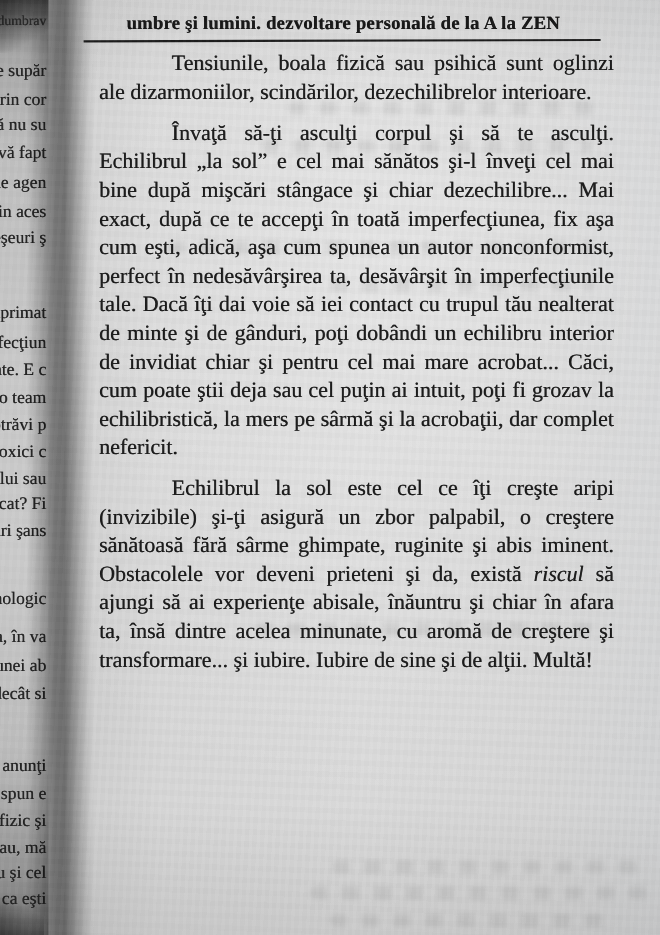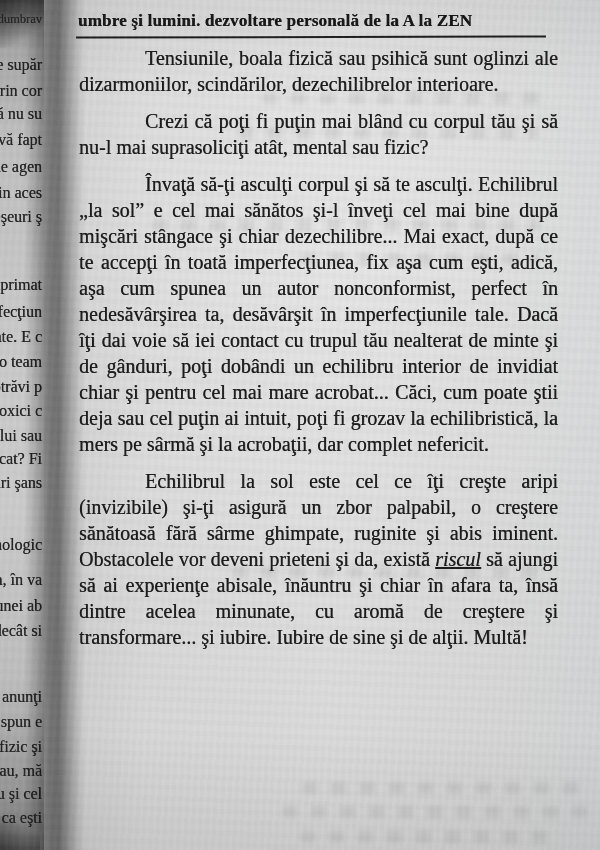--- a/index.html
+++ b/index.html
@@ -62,21 +62,21 @@
       rgba(0,0,0,0.40) 42%,
       rgba(0,0,0,0.44) 56%,
       rgba(0,0,0,0.20) 76%,
       rgba(0,0,0,0.06) 90%,
       rgba(0,0,0,0) 100%);
     pointer-events: none;
   }
   
   .running-header {
     position: absolute; left: 78px; top: 11px; width: 468px;
-    text-align: left;
+    text-align: center;
     font-weight: bold;
     font-size: 17px;
     letter-spacing: 0.2px;
     color: #171717;
     white-space: nowrap;
     text-shadow: 0.3px 0 0 rgba(10,10,10,0.8);
     filter: blur(0.2px);
   }
   .header-rule {
     position: absolute; left: 76px; top: 36px; width: 470px; height: 2px;
@@ -87,25 +87,25 @@
   .text-block {
     position: absolute; left: 78px; top: 45px; width: 480px;
     color: #1b1b1b;
     font-size: 20px;
     line-height: 26px;
     text-align: justify;
     text-shadow: 0.35px 0 0 rgba(15,15,15,0.75);
     filter: blur(0.2px);
   }
   .para {
-    margin: 0 0 11px 1px;
+    margin: 0 0 11px 12px;
     text-indent: 66px;
   }
   .para:last-child { margin-bottom: 0; }
-  .it { font-style: italic; text-decoration: underline; }
+  .it { font-style: italic; }
   
   .smudge {
     position: absolute; height: 12px; border-radius: 6px;
     background: repeating-linear-gradient(90deg,
       rgba(95,95,95,0.20) 0 15px,
       rgba(190,190,190,0.03) 15px 29px);
     filter: blur(2.6px);
     opacity: .55;
     pointer-events: none;
   }
@@ -158,19 +158,18 @@
   <div class="smudge" style="top:566px; left:232px; width:320px"></div>
   <div class="smudge" style="top:782px; left:302px; width:288px"></div>
   <div class="smudge" style="top:806px; left:282px; width:308px"></div>
   <div class="smudge" style="top:831px; left:300px; width:262px"></div>
 
   <div class="running-header">umbre şi lumini. dezvoltare personală de la A la ZEN</div>
   <div class="header-rule"></div>
 
   <div class="text-block">
     <p class="para">Tensiunile, boala fizică sau psihică sunt oglinzi ale dizarmoniilor, scindărilor, dezechilibrelor interioare.</p>
-    <p class="para">Crezi că poţi fi puţin mai blând cu corpul tău şi să nu-l mai suprasoliciţi atât, mental sau fizic?</p>
     <p class="para">Învaţă să-ţi asculţi corpul şi să te asculţi. Echilibrul „la sol” e cel mai sănătos şi-l înveţi cel mai bine după mişcări stângace şi chiar dezechilibre... Mai exact, după ce te accepţi în toată imperfecţiunea, fix aşa cum eşti, adică, aşa cum spunea un autor nonconformist, perfect în nedesăvârşirea ta, desăvârşit în imperfecţiunile tale. Dacă îţi dai voie să iei contact cu trupul tău nealterat de minte şi de gânduri, poţi dobândi un echilibru interior de invidiat chiar şi pentru cel mai mare acrobat... Căci, cum poate ştii deja sau cel puţin ai intuit, poţi fi grozav la echilibristică, la mers pe sârmă şi la acrobaţii, dar complet nefericit.</p>
     <p class="para"><span>Echilibrul la sol este cel ce îţi creşte aripi (invizibile) şi-ţi asigură un zbor palpabil, o creştere sănătoasă fără sârme ghimpate, ruginite şi abis iminent. Obstacolele vor deveni prieteni şi da, există </span><em class="it">riscul</em><span> să ajungi să ai experienţe abisale, înăuntru şi chiar în afara ta, însă dintre acelea minunate, cu aromă de creştere şi transformare... şi iubire. Iubire de sine şi de alţii. Multă!</span></p>
   </div>
 
   <div class="grain"></div>
 </div>
 
 </body></html>

